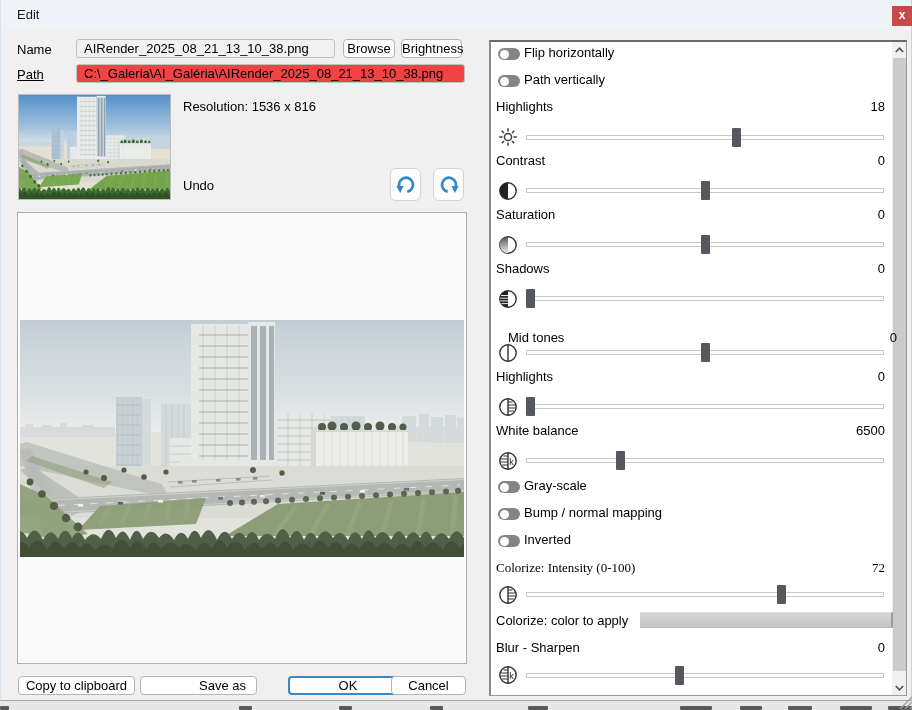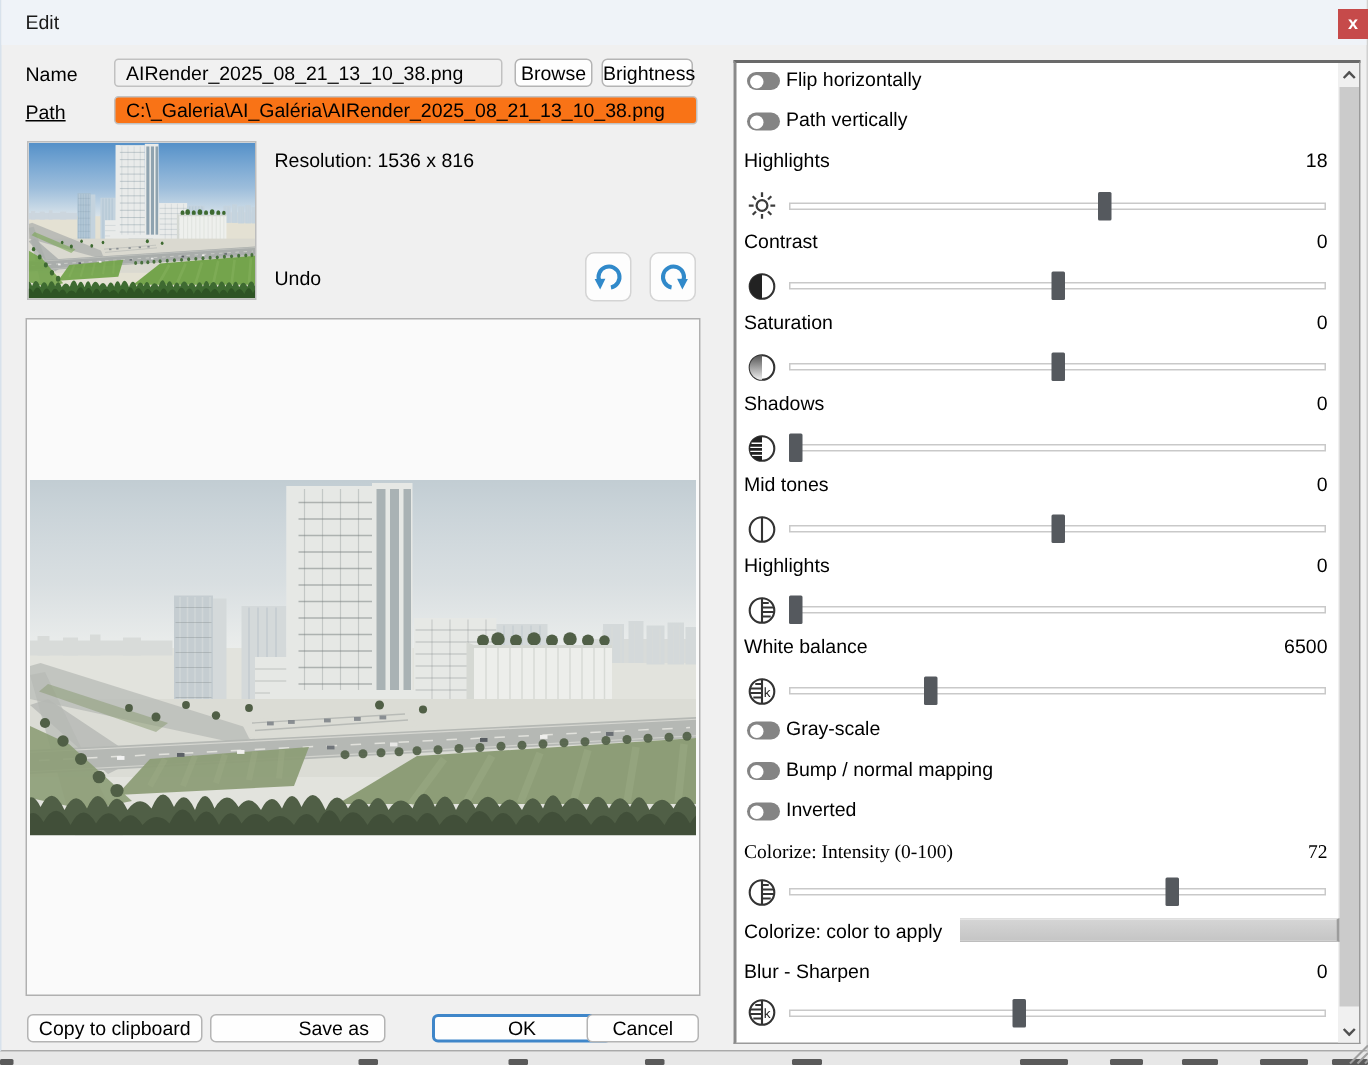--- a/index.html
+++ b/index.html
@@ -10,21 +10,21 @@
   
   .dialog { position:absolute; left:0; top:0; width:912px; height:701px; background:#f0f0f0;
             border-left:1px solid #d8e2ec; border-right:1px solid #d0d0d0; border-bottom:1px solid #a9a9a9; }
   .titlebar { position:absolute; left:0; top:0; width:100%; height:30px; background:#eff3f8; }
   .titlebar .title { position:absolute; left:16px; top:0; line-height:30px; font-size:13px; color:#1a1a1a; }
   .close-btn { position:absolute; left:891px; top:6px; width:20px; height:20px; background:#c64a4a;
                color:#fff; font-size:12px; font-weight:bold; text-align:center; line-height:19px; cursor:default; }
 
   
   .lbl { position:absolute; font-size:13px; color:#000; }
-  .field { position:absolute; height:19px; border:1px solid #c1c1c1; border-radius:3px; background:#f97316;
+  .field { position:absolute; height:19px; border:1px solid #c1c1c1; border-radius:3px; background:#ef4444;
            font-size:13px; line-height:17px; padding-left:7px; white-space:nowrap; overflow:hidden; }
   .field.readonly { background:#f1f1f1; }
   .btn { position:absolute; height:19px; background:#fefefe; border:1px solid #b4b4b4; border-radius:4px;
          font-size:13px; text-align:center; line-height:17px; white-space:nowrap; cursor:default; }
   .btn.primary { border:2px solid #3f86c9; line-height:15px; }
 
   .thumb { position:absolute; left:17px; top:94px; width:153px; height:106px; border:1px solid #bdbdbd; overflow:hidden; }
   .thumb svg { display:block; width:100%; height:100%; }
 
   .iconbtn { position:absolute; top:168px; width:31px; height:33px; background:#fdfdfd; border:1px solid #d4d4d4;
@@ -215,21 +215,21 @@
         </div>
         <div class="srow sliderrow" style="top: 245.5px; width: 392px;">
           <svg class="sicon" viewBox="0 0 22 22">
             <circle cx="11" cy="11" r="8.2" fill="none" stroke="#333" stroke-width="1.4"></circle>
             <path d="M11 2.8 A8.2 8.2 0 0 0 11 19.2 Z" fill="#222"></path>
             <path d="M4 7.5 H11 M3.2 10.2 H11 M3.2 12.9 H11 M4.4 15.6 H11" stroke="#fff" stroke-width="0.9"></path>
           </svg>
           <div class="track"></div>
           <div class="sthumb" style="left:33.2px"></div>
         </div>
-        <div class="srow vrow" style="top: 273px; width: 392px;">
+        <div class="srow vrow" style="top: 288px; width: 392px; margin-left: 12px;">
           <span class="vlabel">Mid tones</span>
           <span class="vvalue">0</span>
         </div>
         <div class="srow sliderrow" style="top: 299.5px; width: 392px;">
           <svg class="sicon" viewBox="0 0 22 22">
             <circle cx="11" cy="11" r="8.2" fill="none" stroke="#333" stroke-width="1.4"></circle>
             <path d="M11 2.8 V19.2" stroke="#333" stroke-width="1.4"></path>
           </svg>
           <div class="track"></div>
           <div class="sthumb" style="left:207.5px"></div>

